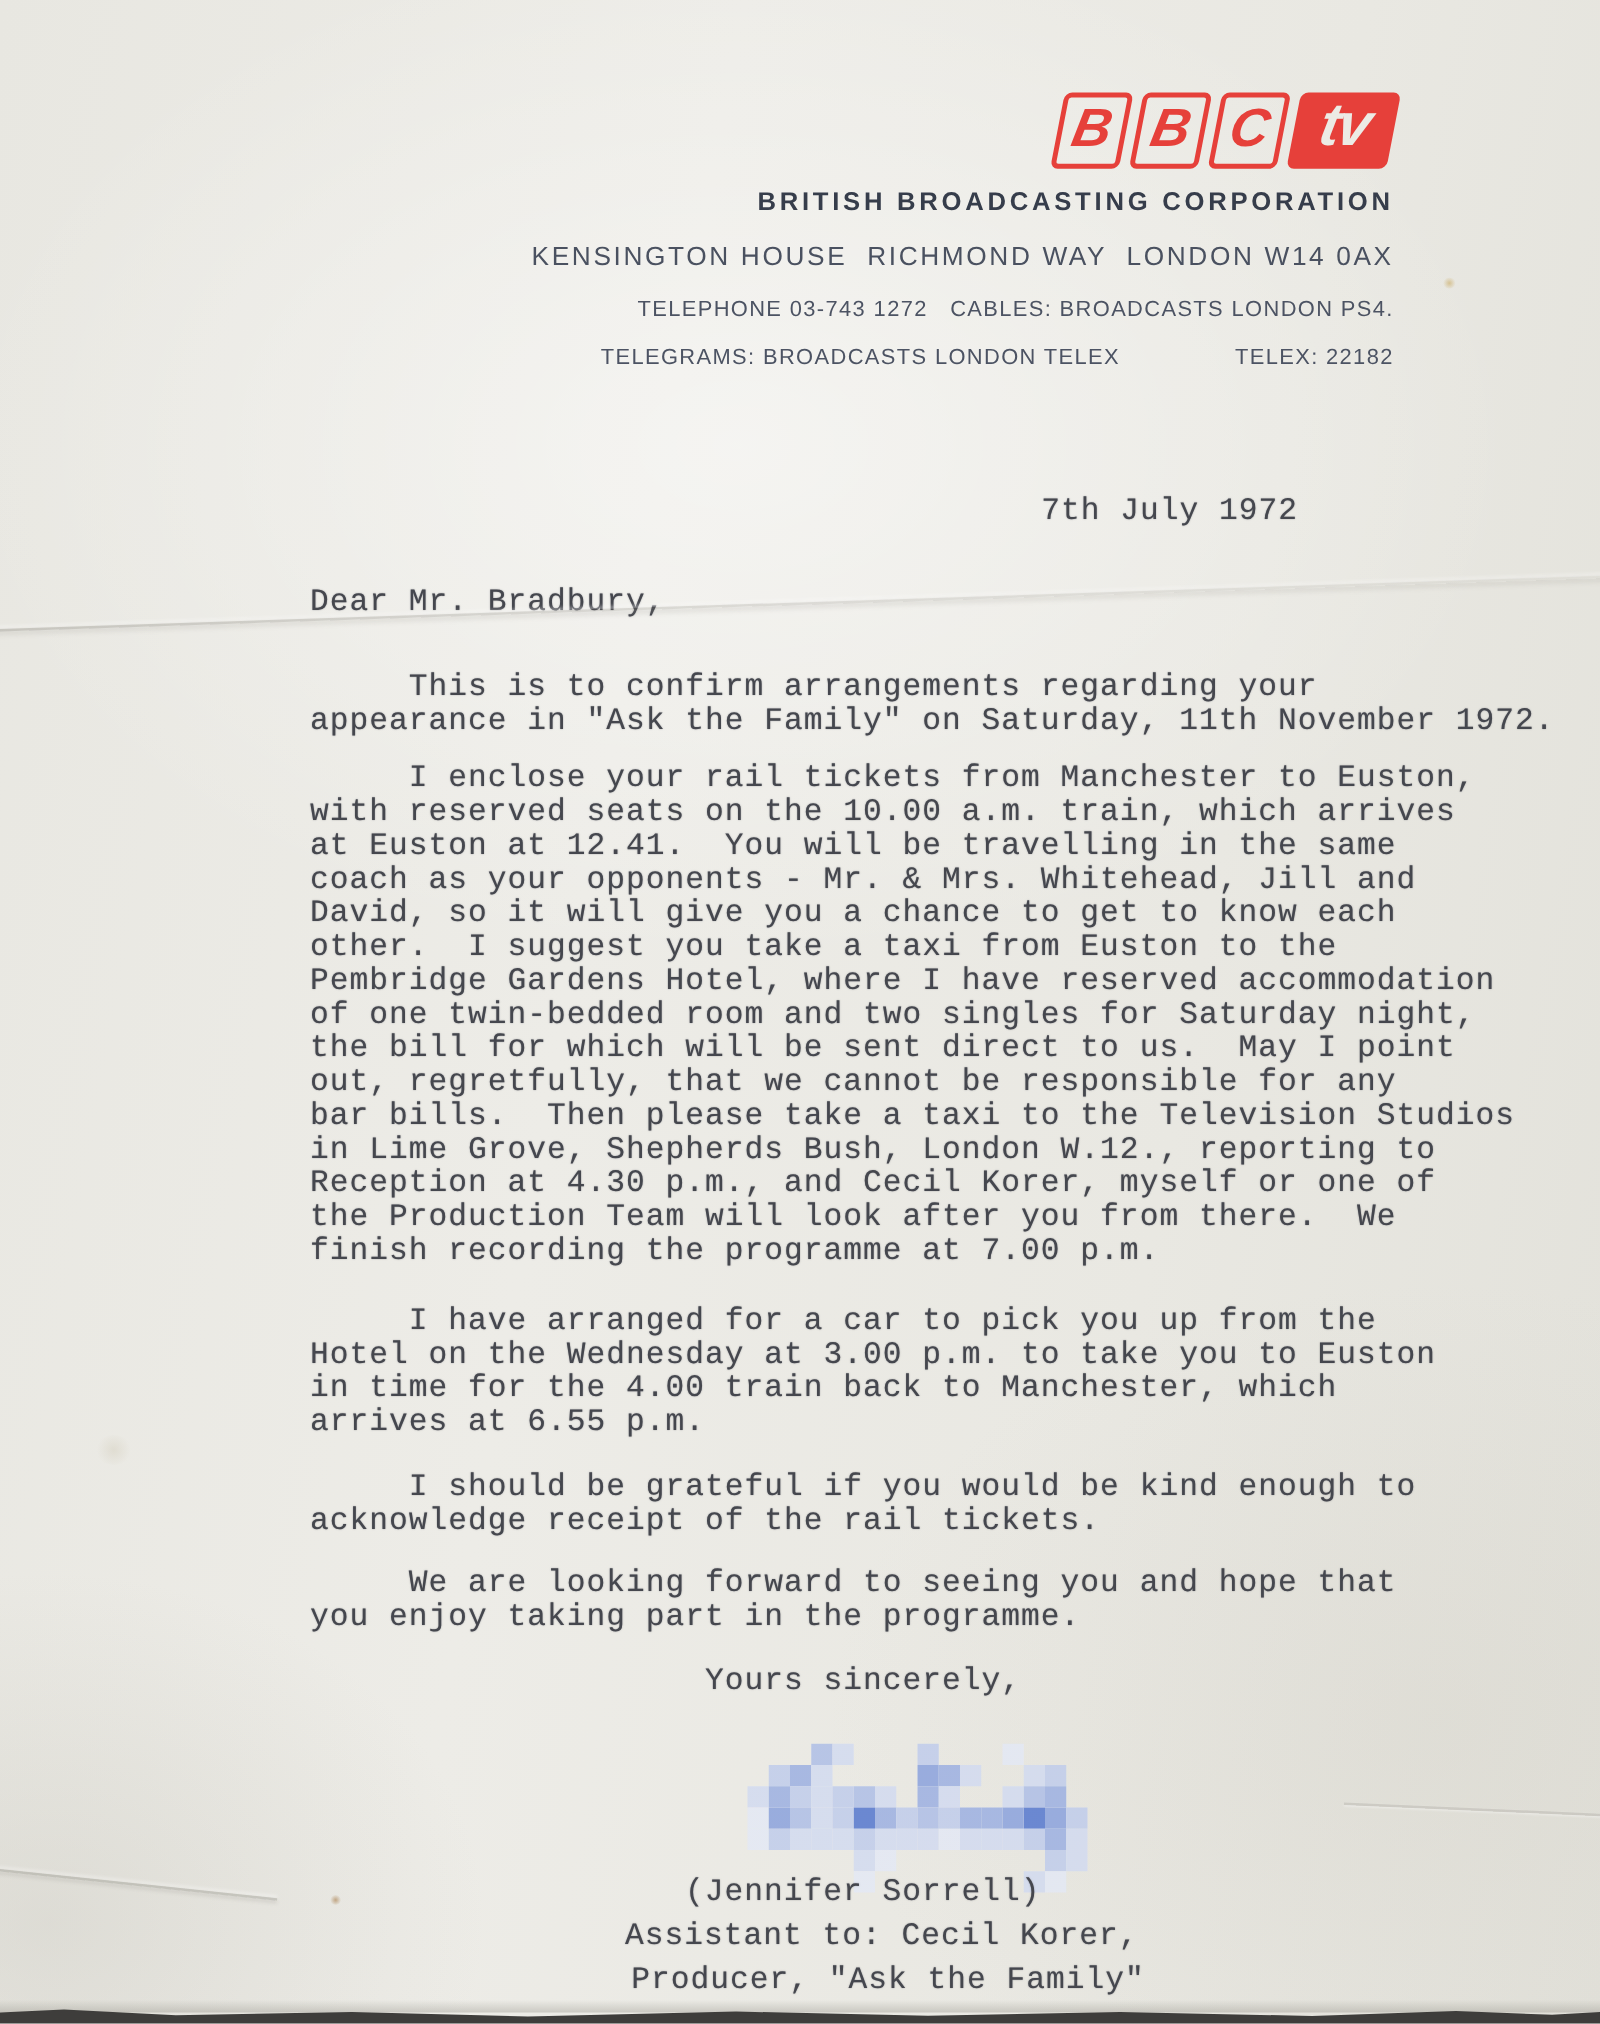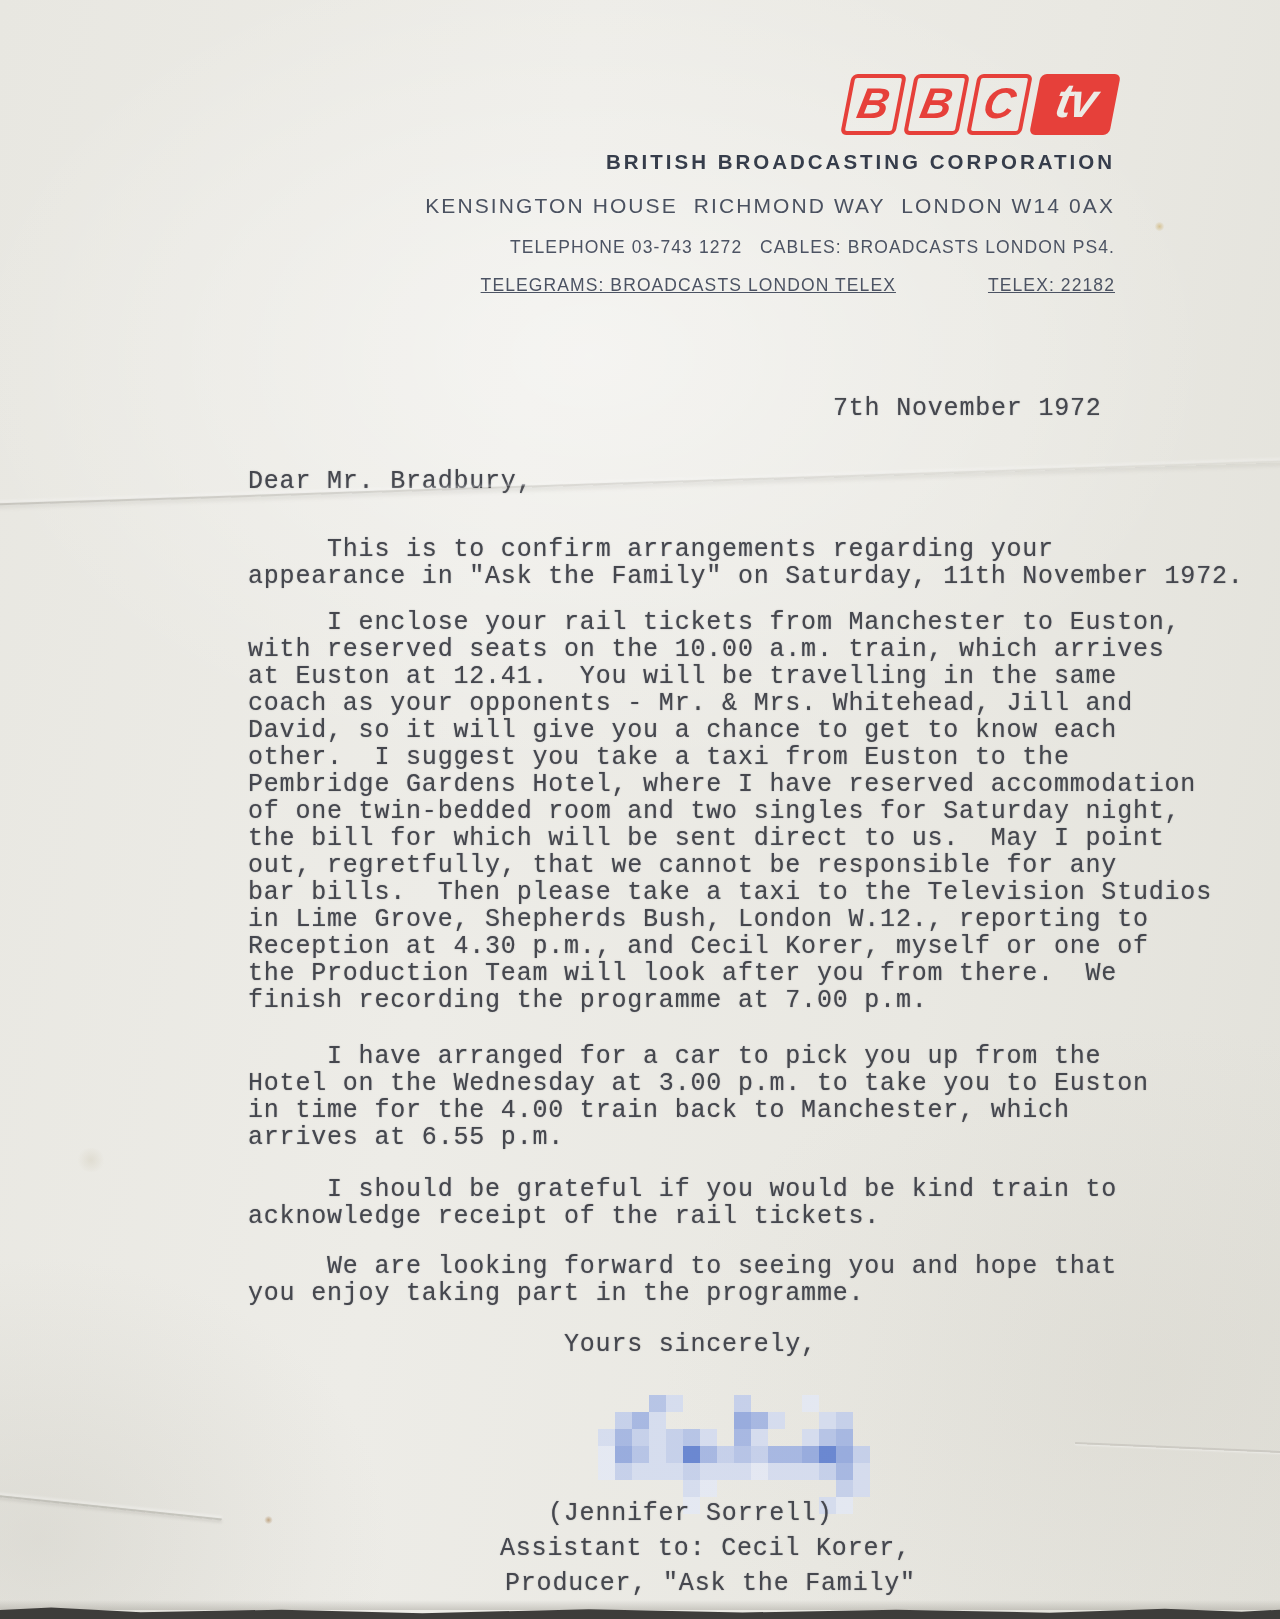--- a/index.html
+++ b/index.html
@@ -38,21 +38,21 @@
     background:#e6403a;border-radius:6px;
     transform:skewX(-11deg);
     color:#ecebe5;text-align:center;
     font:italic 700 48px/54px "Liberation Sans", sans-serif;
     letter-spacing:-2px;
   }
   .lh-line{position:absolute;right:165px;white-space:pre;}
   .lh-org{top:150px;font-weight:bold;font-size:20.5px;letter-spacing:3px;color:#363d4b;}
   .lh-addr{top:194px;font-size:21px;letter-spacing:2.1px;color:#4a5160;}
   .lh-phone{top:237px;font-size:17.5px;letter-spacing:1.1px;color:#4c5363;}
-  .lh-tele{top:275px;font-size:17.5px;letter-spacing:1.1px;color:#4c5363;text-decoration:underline;}
+  .lh-tele{top:275px;font-size:17.5px;letter-spacing:1.1px;color:#4c5363;}
   .lh-tele .gap{display:inline-block;width:92px;}
   
   .crease{position:absolute;height:2px;pointer-events:none;}
   .crease-main{
     top:504px;left:-25px;width:1340px;
     transform:rotate(-1.9deg);transform-origin:left center;
     background:linear-gradient(to right, rgba(120,117,108,0.30), rgba(120,117,108,0.16) 60%, rgba(120,117,108,0.05));
     box-shadow:0 2px 4px rgba(150,147,138,0.35), 0 -2px 3px rgba(255,255,255,0.55);
   }
   .crease-bl{
@@ -96,21 +96,21 @@
       <span class="box">B</span>
       <span class="box">C</span>
       <span class="tv">tv</span>
     </div>
     <div class="lh-line lh-org">BRITISH BROADCASTING CORPORATION</div>
     <div class="lh-line lh-addr">KENSINGTON HOUSE  RICHMOND WAY  LONDON W14 0AX</div>
     <div class="lh-line lh-phone">TELEPHONE 03-743 1272   CABLES: BROADCASTS LONDON PS4.</div>
     <div class="lh-line lh-tele"><span>TELEGRAMS: BROADCASTS LONDON TELEX</span><span class="gap"></span><span>TELEX: 22182</span></div>
   </header>
 
-  <div class="typed" style="top:395px;left:833px;">7th November 1972</div>
+  <div class="typed" style="top:395px;left:833px;">7th July 1972</div>
 
   <div class="typed" style="top:468px;left:248px;">Dear Mr. Bradbury,</div>
 
   <div class="typed" style="top:536px;left:248px;">     This is to confirm arrangements regarding your
 appearance in "Ask the Family" on Saturday, 11th November 1972.</div>
   <div class="typed" style="top:609px;left:248px;">     I enclose your rail tickets from Manchester to Euston,
 with reserved seats on the 10.00 a.m. train, which arrives
 at Euston at 12.41.  You will be travelling in the same
 coach as your opponents - Mr. &amp; Mrs. Whitehead, Jill and
 David, so it will give you a chance to get to know each
@@ -121,21 +121,21 @@
 out, regretfully, that we cannot be responsible for any
 bar bills.  Then please take a taxi to the Television Studios
 in Lime Grove, Shepherds Bush, London W.12., reporting to
 Reception at 4.30 p.m., and Cecil Korer, myself or one of
 the Production Team will look after you from there.  We
 finish recording the programme at 7.00 p.m.</div>
   <div class="typed" style="top:1043px;left:248px;">     I have arranged for a car to pick you up from the
 Hotel on the Wednesday at 3.00 p.m. to take you to Euston
 in time for the 4.00 train back to Manchester, which
 arrives at 6.55 p.m.</div>
-  <div class="typed" style="top:1176px;left:248px;">     I should be grateful if you would be kind train to
+  <div class="typed" style="top:1176px;left:248px;">     I should be grateful if you would be kind enough to
 acknowledge receipt of the rail tickets.</div>
   <div class="typed" style="top:1253px;left:248px;">     We are looking forward to seeing you and hope that
 you enjoy taking part in the programme.</div>
 
   <div class="typed" style="top:1331px;left:564px;">Yours sincerely,</div>
 
   <div class="mosaic" id="mosaic">
       <div class="cell" style="left: 649px; top: 1395px; width: 17px; height: 17px; background: linear-gradient(rgba(92, 124, 205, 0.4), rgba(92, 124, 205, 0.4)), rgba(247, 248, 252, 0.75);"></div>
       <div class="cell" style="left: 666px; top: 1395px; width: 17px; height: 17px; background: linear-gradient(rgba(92, 124, 205, 0.2), rgba(92, 124, 205, 0.2)), rgba(247, 248, 252, 0.75);"></div>
       <div class="cell" style="left: 734px; top: 1395px; width: 17px; height: 17px; background: linear-gradient(rgba(92, 124, 205, 0.3), rgba(92, 124, 205, 0.3)), rgba(247, 248, 252, 0.75);"></div>

